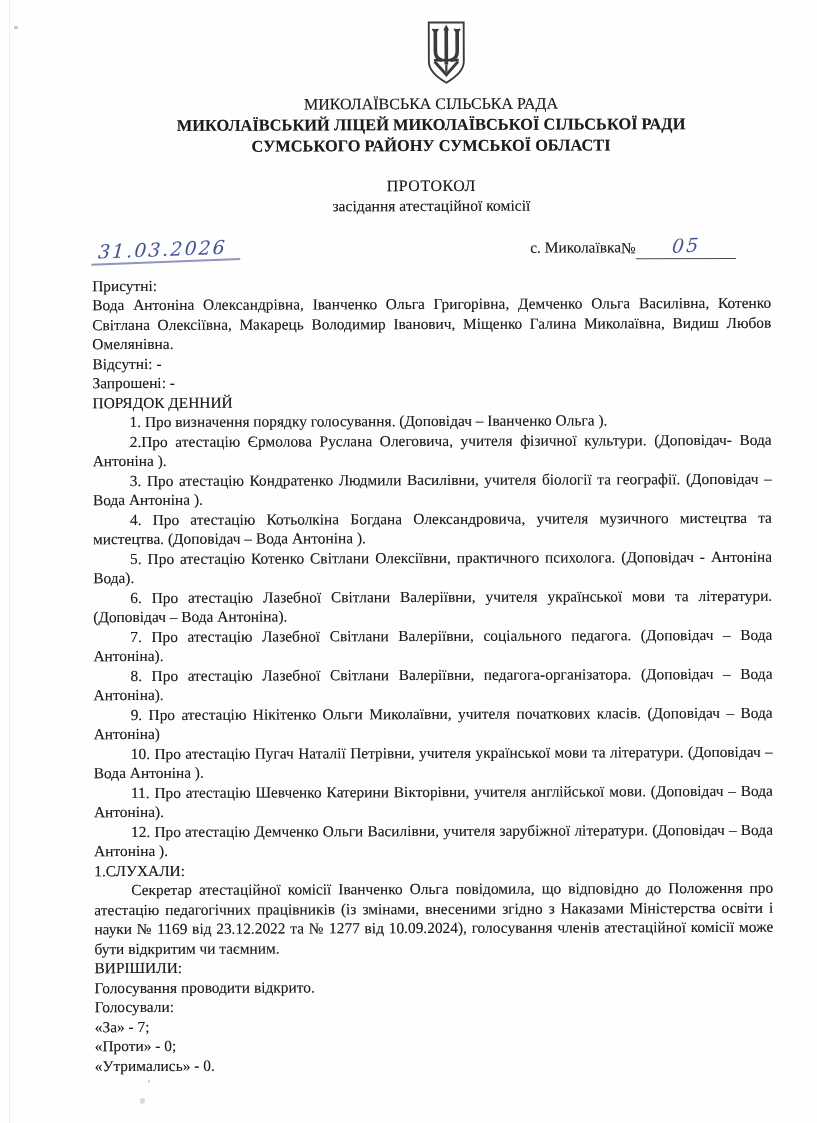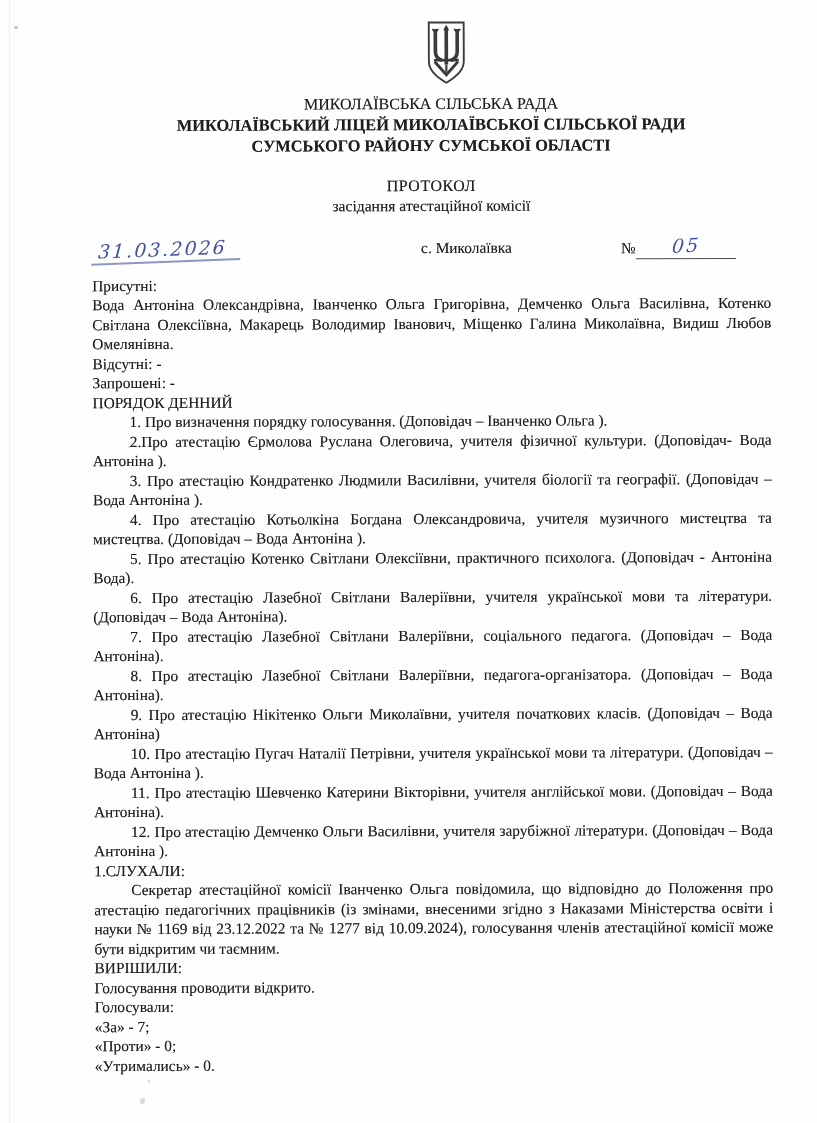--- a/index.html
+++ b/index.html
@@ -32,21 +32,21 @@
   .org{text-align:center;}
   .org1{font-size:16px;line-height:20px;}
   .org2,.org3{font-size:16.4px;line-height:21px;font-weight:bold;}
 
   .title-block{margin-top:20px;text-align:center;}
   .doc-title{font-size:16px;line-height:20px;letter-spacing:0.5px;}
   .doc-subtitle{font-size:15.6px;line-height:20px;}
 
   .date-row{margin-top:16px;display:flex;align-items:flex-end;height:30px;}
   .date-cell{width:220px;}
-  .place-cell{flex:1;text-align:center;padding-bottom:4px;}
+  .place-cell{flex:1;text-align:right;padding-bottom:4px;}
   .num-cell{width:150px;text-align:left;padding-bottom:2px;white-space:nowrap;}
 
   .ink{
     color:#3f51a0;
     font-style:italic;
     font-size:19px;
     letter-spacing:2px;
     font-family:"DejaVu Serif",serif;
   }
   .hand-date{

